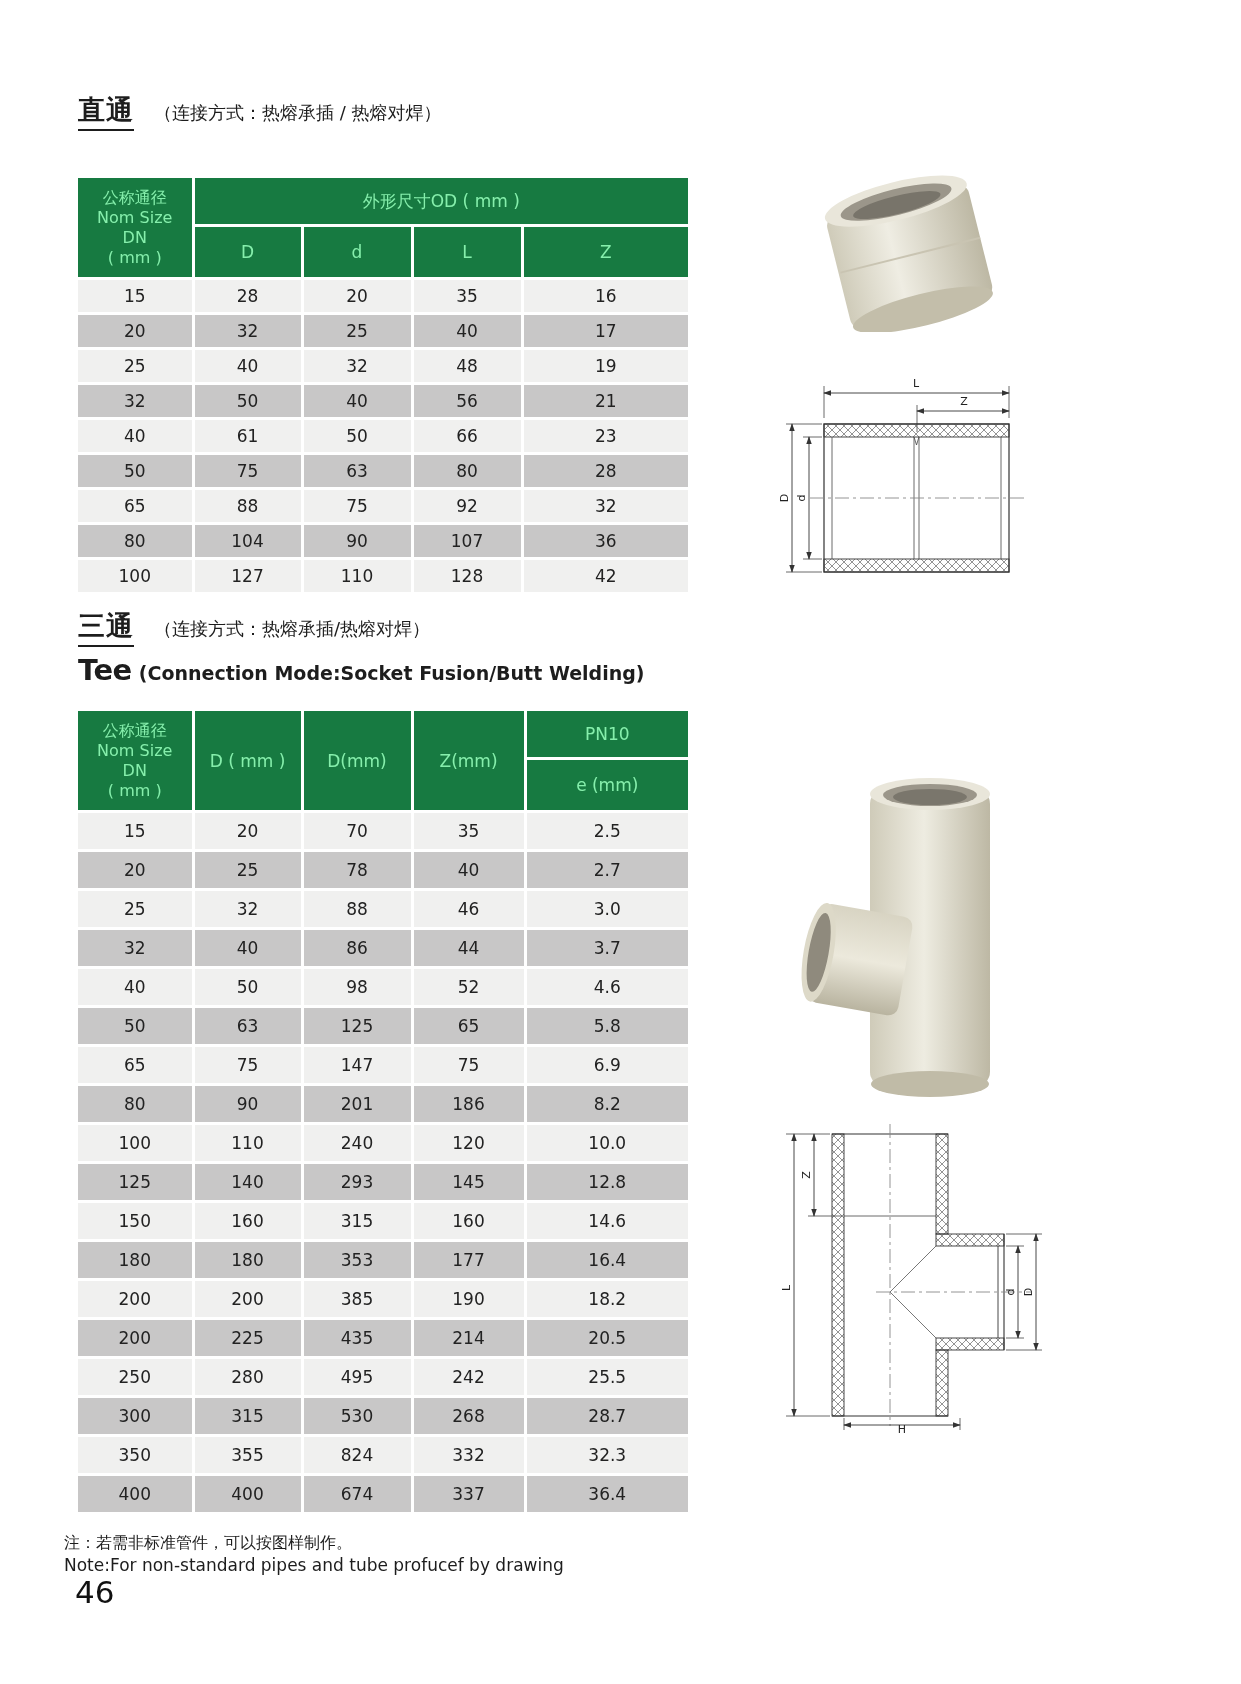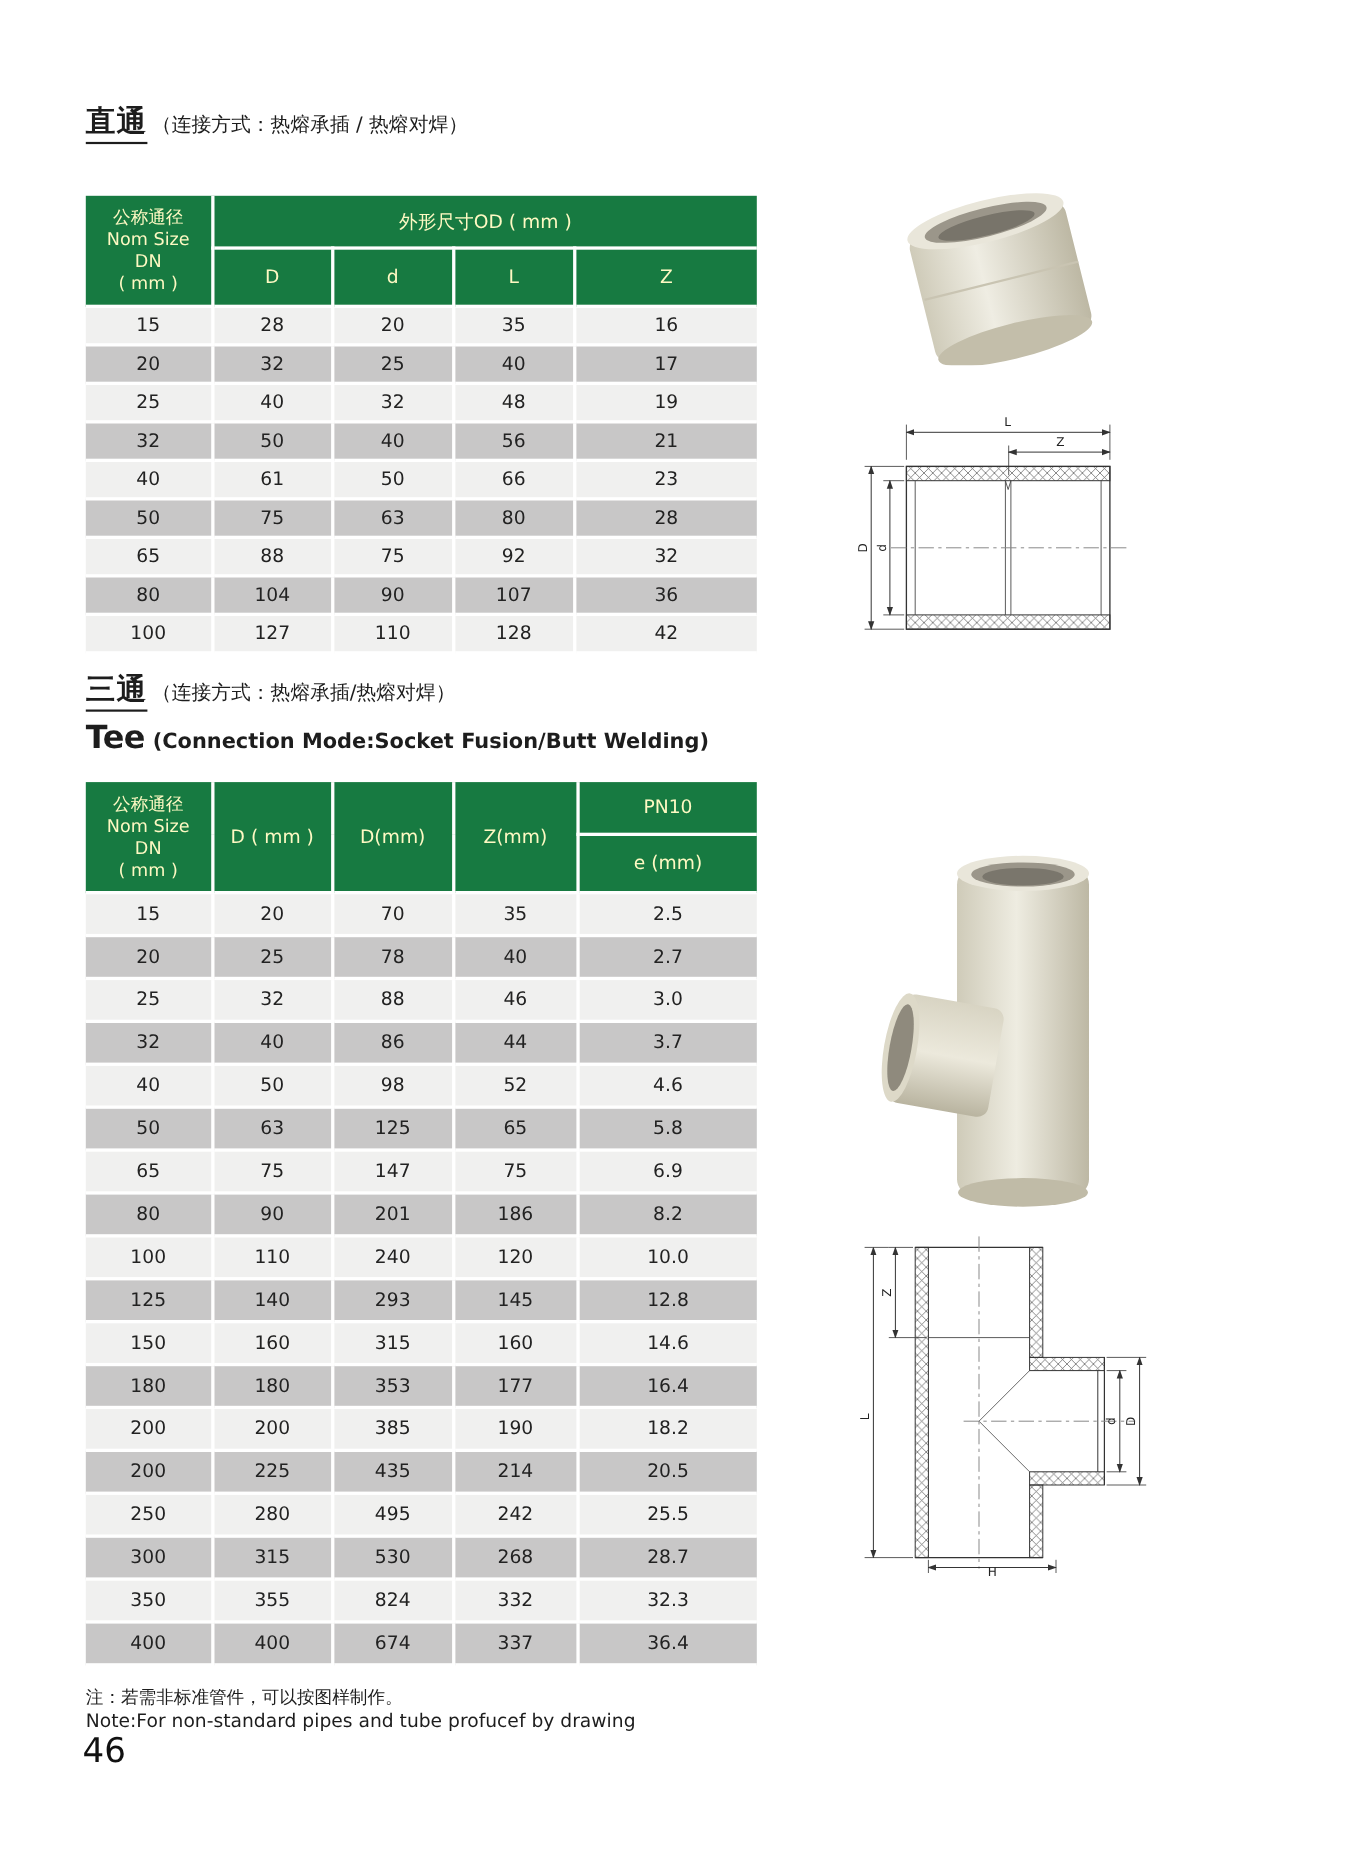--- a/index.html
+++ b/index.html
@@ -6,52 +6,52 @@
   .page {
     position:relative; width:1133px; height:1684px; background:#ffffff;
     font-family:"DejaVu Sans","Liberation Sans",sans-serif; color:#1d1d1d; overflow:hidden;
   }
   
   .sec-title { position:absolute; left:78px; }
   .sec1 { top:92px; }
   .sec2 { top:608px; }
   .title-line1 { display:flex; align-items:baseline; white-space:nowrap; }
   .title-cn-big { font-size:27px; font-weight:700; border-bottom:2px solid #1d1d1d; padding-bottom:1px; letter-spacing:1px; }
-  .title-cn-note { font-size:18px; margin-left:4px; }
+  .title-cn-note { font-size:18px; margin-left:20px; }
   .title-line2 { display:flex; align-items:baseline; margin-top:6px; white-space:nowrap; }
   .title-en-big { font-size:29px; font-weight:700; letter-spacing:-0.5px; }
   .title-en-note { font-size:19px; font-weight:700; margin-left:7px; }
   
   table.spec { position:absolute; left:78px; width:610px; border-collapse:collapse; table-layout:fixed; }
   #table1 { top:178px; }
   #table2 { top:711px; }
   .spec th, .spec td {
     border-right:3px solid #fff; border-bottom:3px solid #fff;
     text-align:center; vertical-align:middle; padding:0; font-weight:400;
   }
   .spec tr > *:last-child { border-right:none; }
-  .spec thead th { background:var(--green,#177a41); color:#fef9c3; font-size:17px; }
+  .spec thead th { background:var(--green,#177a41); color:#86efac; font-size:17px; }
   .spec th.corner { font-size:16px; line-height:20px; white-space:pre-line; }
   #table1 thead tr.h1 th { height:46px; }
   #table1 thead tr.h2 th { height:50px; }
   #table1 tbody td { height:32px; font-size:17px; color:#222; }
   #table2 thead tr.h1 th { height:46px; }
   #table2 thead tr.h2 th { height:50px; }
   #table2 tbody td { height:36px; font-size:17px; color:#222; }
   .spec tbody tr.light td { background:var(--rowlight,#f0f0ef); }
   .spec tbody tr.dark  td { background:var(--rowdark,#c8c7c7); }
   
   .fig { position:absolute; }
   .photo1 { left:800px; top:160px; }
   .draw1  { left:776px; top:366px; }
   .photo2 { left:792px; top:770px; }
   .draw2  { left:770px; top:1120px; }
   .dimtext { font-size:11px; fill:#222; font-family:"DejaVu Sans","Liberation Sans",sans-serif; }
   
-  .note { position:absolute; left:78px; top:1531px; line-height:23px; }
+  .note { position:absolute; left:64px; top:1531px; line-height:23px; }
   .note .cn { font-size:16px; }
   .note .en { font-size:17px; }
   .pagenum { position:absolute; left:75px; top:1574px; font-size:31px; color:#111; }
 </style>
 </head>
 <body>
 
 <div class="page">
 
   <div class="sec-title sec1">

